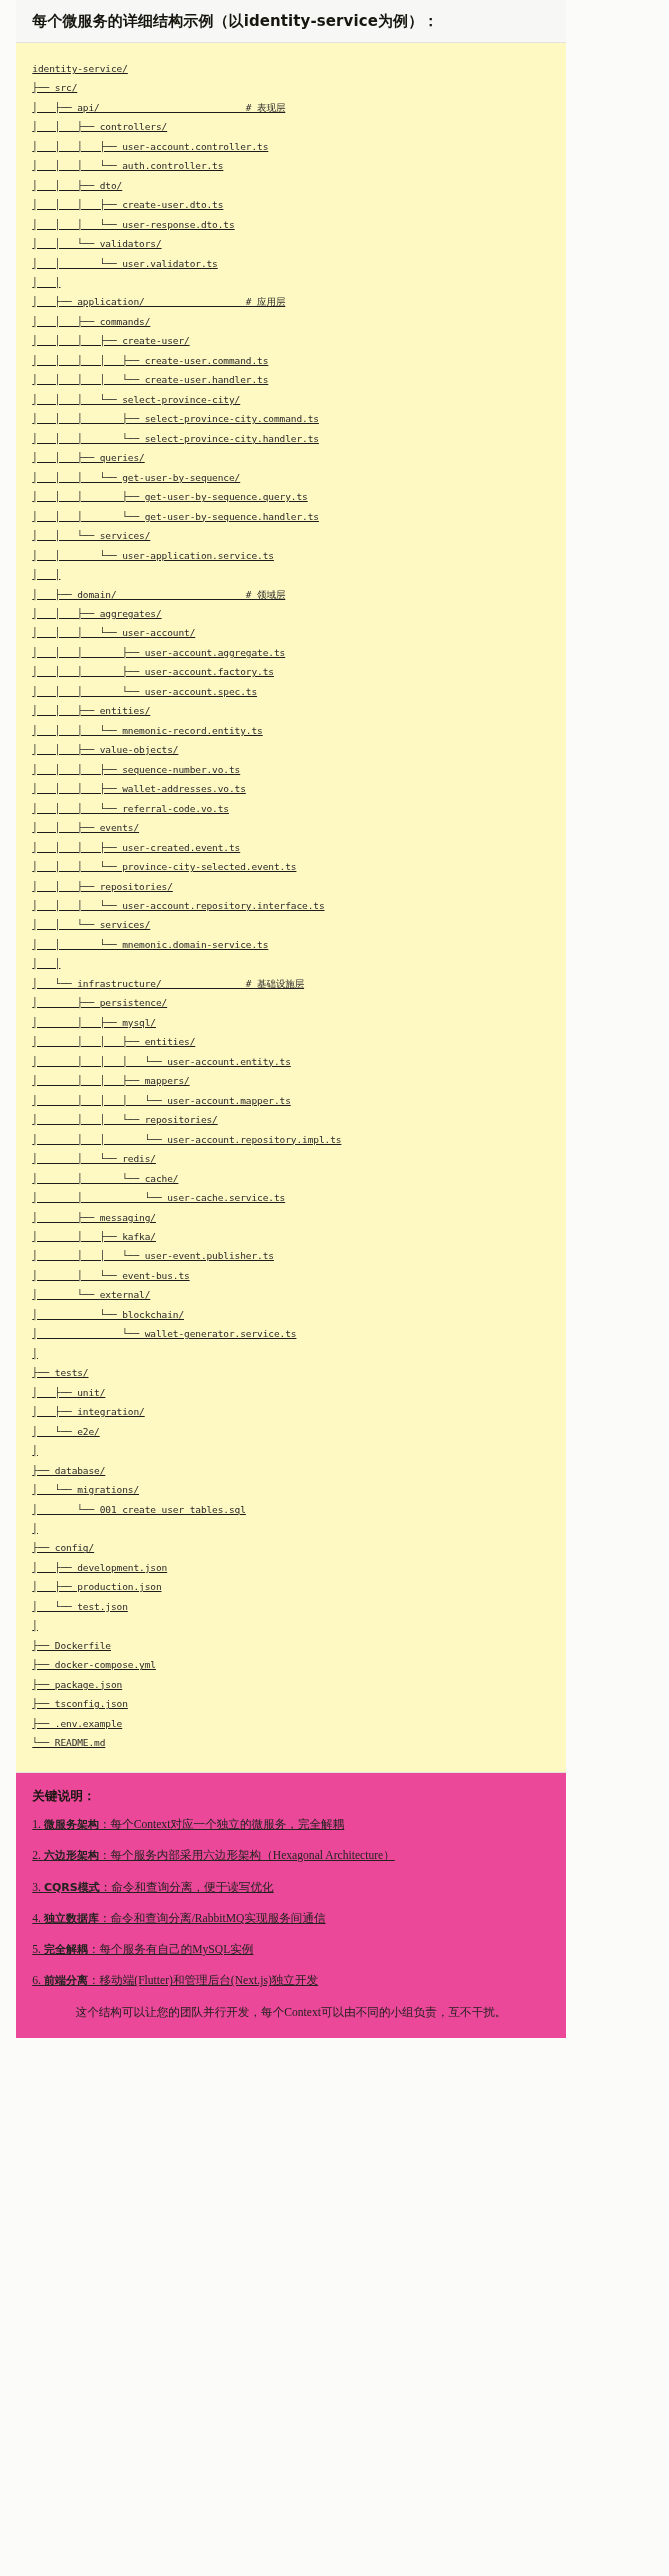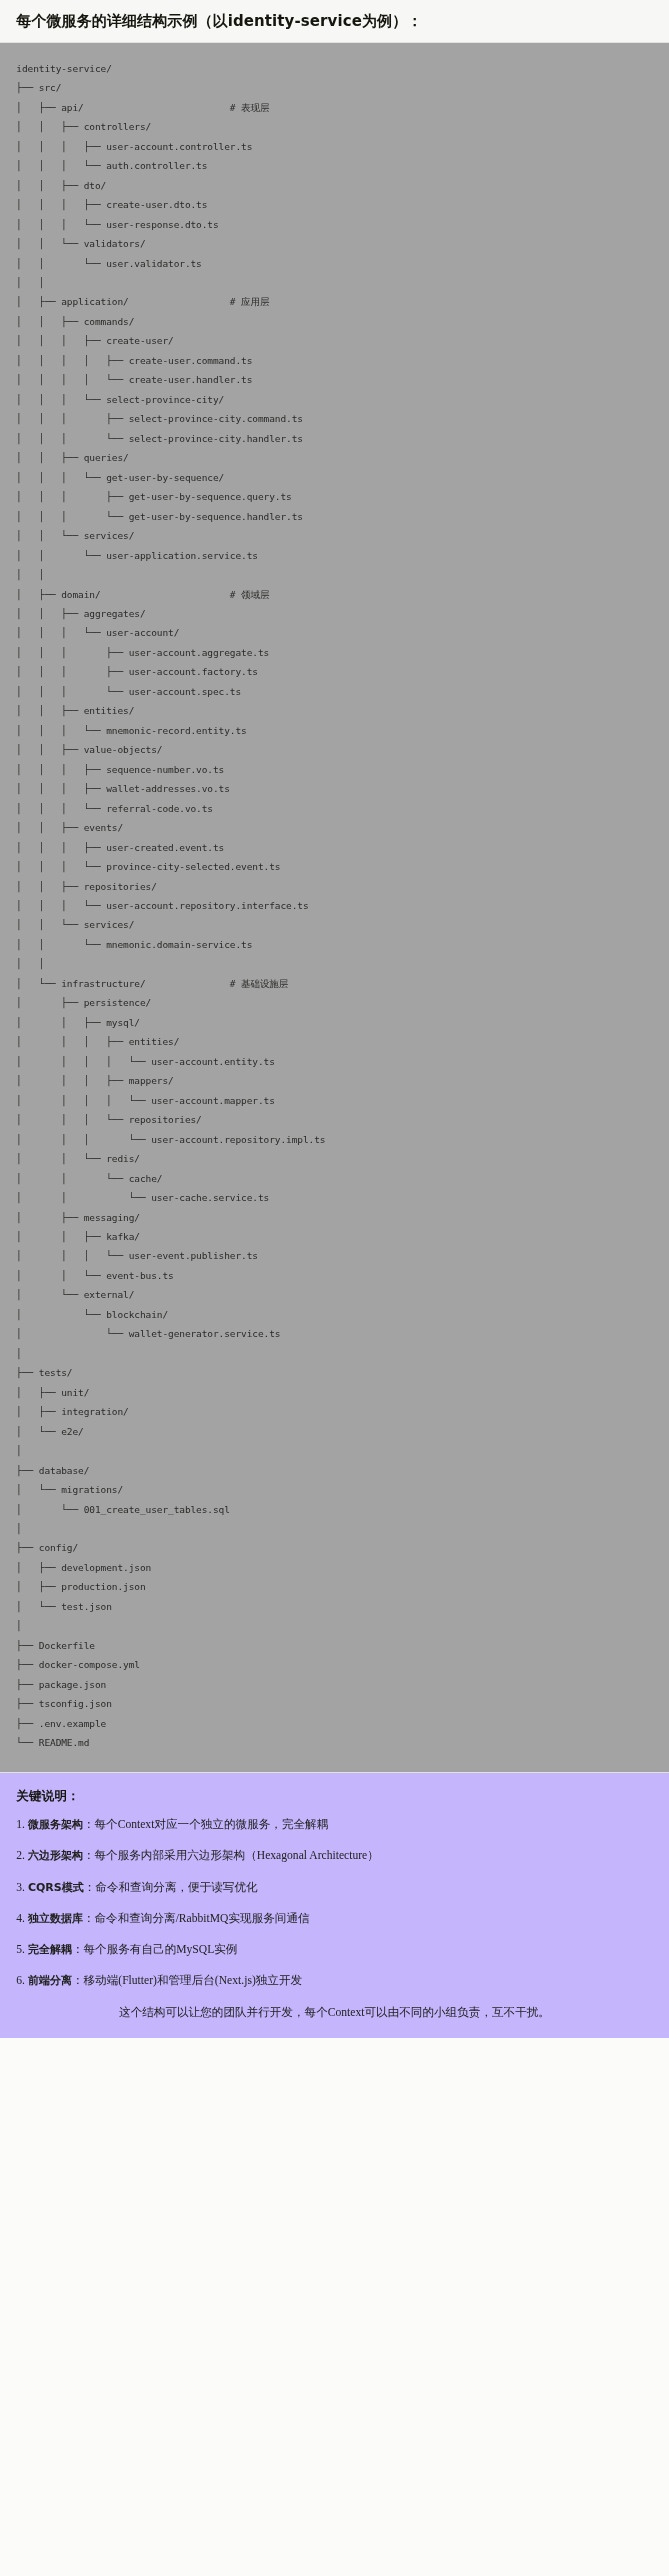--- a/index.html
+++ b/index.html
@@ -8,22 +8,23 @@
     background: #fbfbfa;
   }
   body {
     width: 669px;
     font-family: "Liberation Serif", "DejaVu Serif", serif;
     color: #1d1d1b;
     -webkit-font-smoothing: antialiased;
   }
 
   .page {
-    width: 669px;
-    box-sizing: border-box;
+    width: 566px;
+    box-sizing: border-box;
+    padding-left: 16px;
   }
 
   
   .heading-block {
     background: #f7f7f5;
     padding: 11.3px 16.3px 10px 16.3px;
     border-bottom: 0.6px solid #e3e2de;
     box-sizing: border-box;
   }
   .heading-title {
@@ -31,39 +32,40 @@
     font-weight: bold;
     font-size: 15px;
     line-height: 1.35;
     letter-spacing: 0.1px;
     color: #16160f;
     margin: 0;
   }
 
   
   .tree-block {
-    background: #a3a3a3;
+    background: #fef9c3;
     padding: 16.3px 16.3px 19px 16.3px;
     box-sizing: border-box;
     border-bottom: 0.6px solid #e3e2de;
+    text-decoration: underline;
   }
   pre.tree {
     margin: 0;
     font-family: "DejaVu Sans Mono", "Liberation Mono", monospace;
     font-size: 9.5px;
     line-height: 2.05;
     color: #2a2a28;
     white-space: pre;
     letter-spacing: -0.1px;
     tab-size: 4;
   }
 
   
   .notes-block {
-    background: #c4b5fd;
+    background: #ec4899;
     padding: 15px 16.3px 16.3px 16.3px;
     box-sizing: border-box;
   }
   .notes-title {
     font-family: "DejaVu Sans", "Liberation Sans", sans-serif;
     font-weight: bold;
     font-size: 12.5px;
     color: #16160f;
     margin: 0 0 11.3px 0;
     letter-spacing: 0.2px;
@@ -73,20 +75,21 @@
     padding: 0;
     list-style: none;
     counter-reset: note;
   }
   ol.notes-list li {
     counter-increment: note;
     font-size: 11.6px;
     line-height: 1.5;
     margin: 0 0 13.8px 0;
     color: #22221f;
+    text-decoration: underline;
   }
   ol.notes-list li::before {
     content: counter(note) ". ";
     font-size: 11.6px;
   }
   ol.notes-list li .nb {
     font-weight: bold;
     font-family: "DejaVu Sans", "Liberation Sans", sans-serif;
     font-size: 11px;
   }

